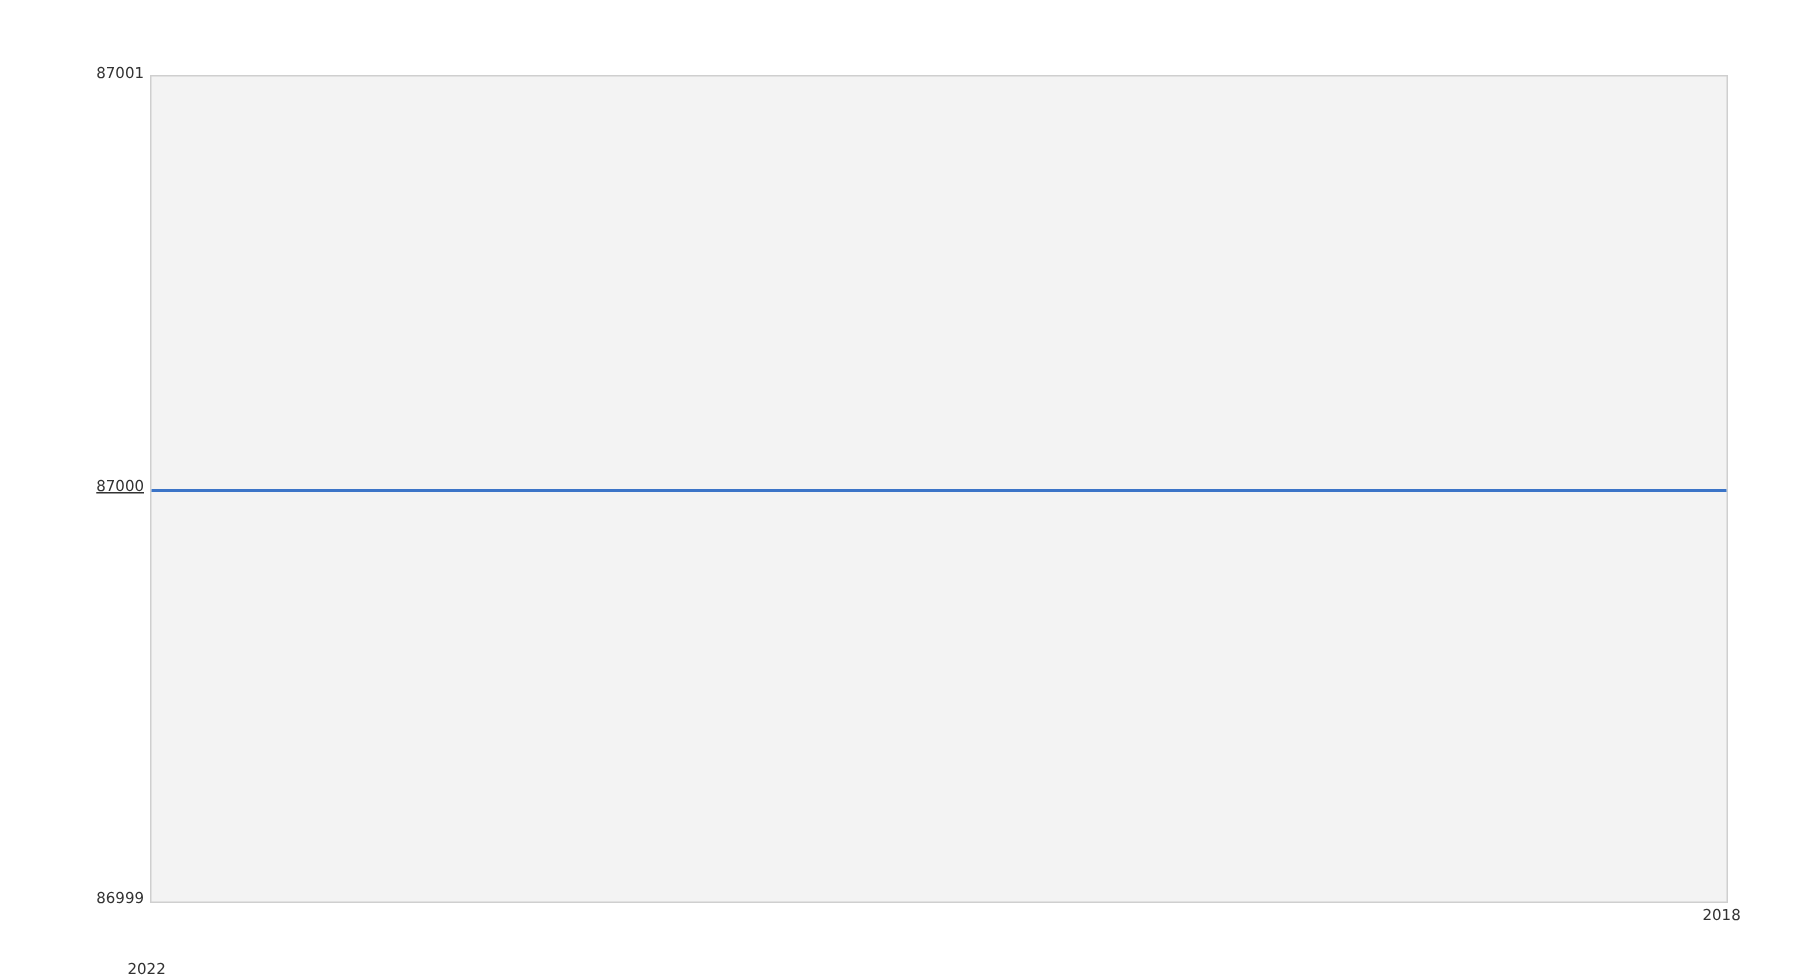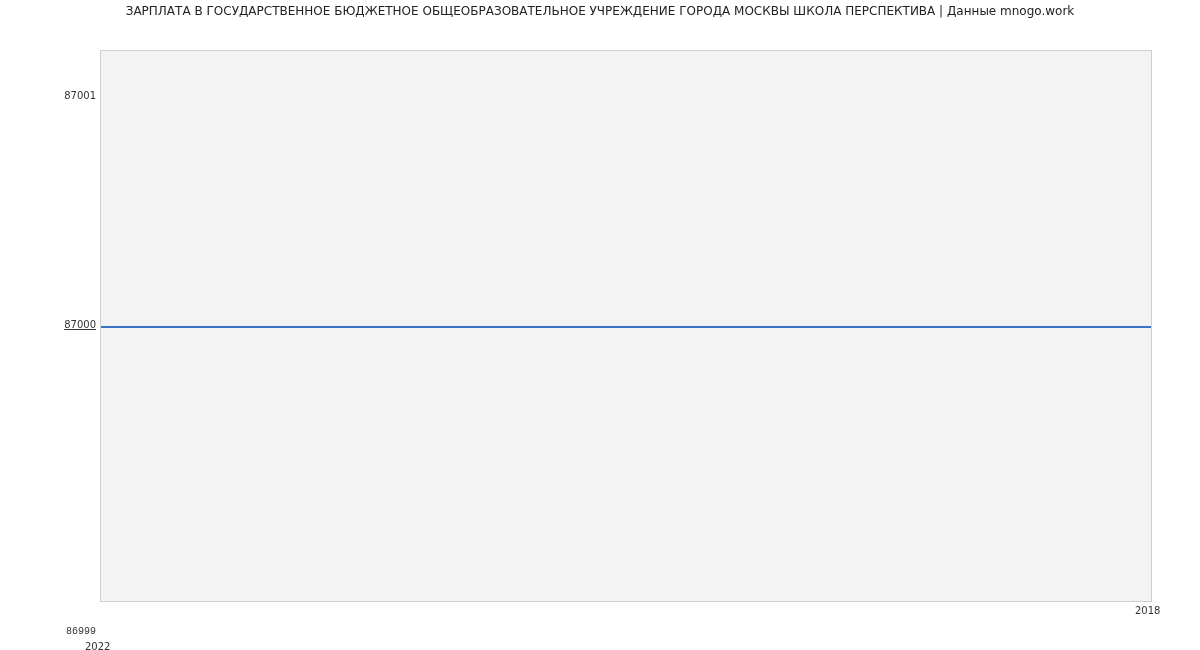--- a/index.html
+++ b/index.html
@@ -53,38 +53,37 @@
     background: #3b74c7;
   }
   .ytick {
     position: absolute;
     right: 1104px; 
     font-size: 10px;
     color: #333;
     text-align: right;
     width: 90px;
   }
-  .ytick.top    { top: 44px; margin-top: 46px; }   
+  .ytick.top    { top: 44px; }   
   .ytick.mid    { top: 319px; text-decoration: underline; }  
-  .ytick.bottom { top: 626px; font-family: Liberation Mono, monospace; }  
+  .ytick.bottom { top: 594px; }  
   .xtick {
     position: absolute;
     top: 605px;
     font-size: 10px;
     color: #333;
   }
   .xtick.left  { left: 85px; margin-top: 36px; }
   .xtick.right { left: 1135px; }
 </style>
 </head>
 <body>
 
 <div class="chart-wrap">
 
-  <div class="title">ЗАРПЛАТА В ГОСУДАРСТВЕННОЕ БЮДЖЕТНОЕ ОБЩЕОБРАЗОВАТЕЛЬНОЕ УЧРЕЖДЕНИЕ ГОРОДА МОСКВЫ ШКОЛА ПЕРСПЕКТИВА | Данные mnogo.work</div>
 
   <div class="plot-area">
     <div class="gridline-center"></div>
     <div class="data-line"></div>
   </div>
 
   <div class="ytick top">87001</div>
   <div class="ytick mid">87000</div>
   <div class="ytick bottom">86999</div>
 

